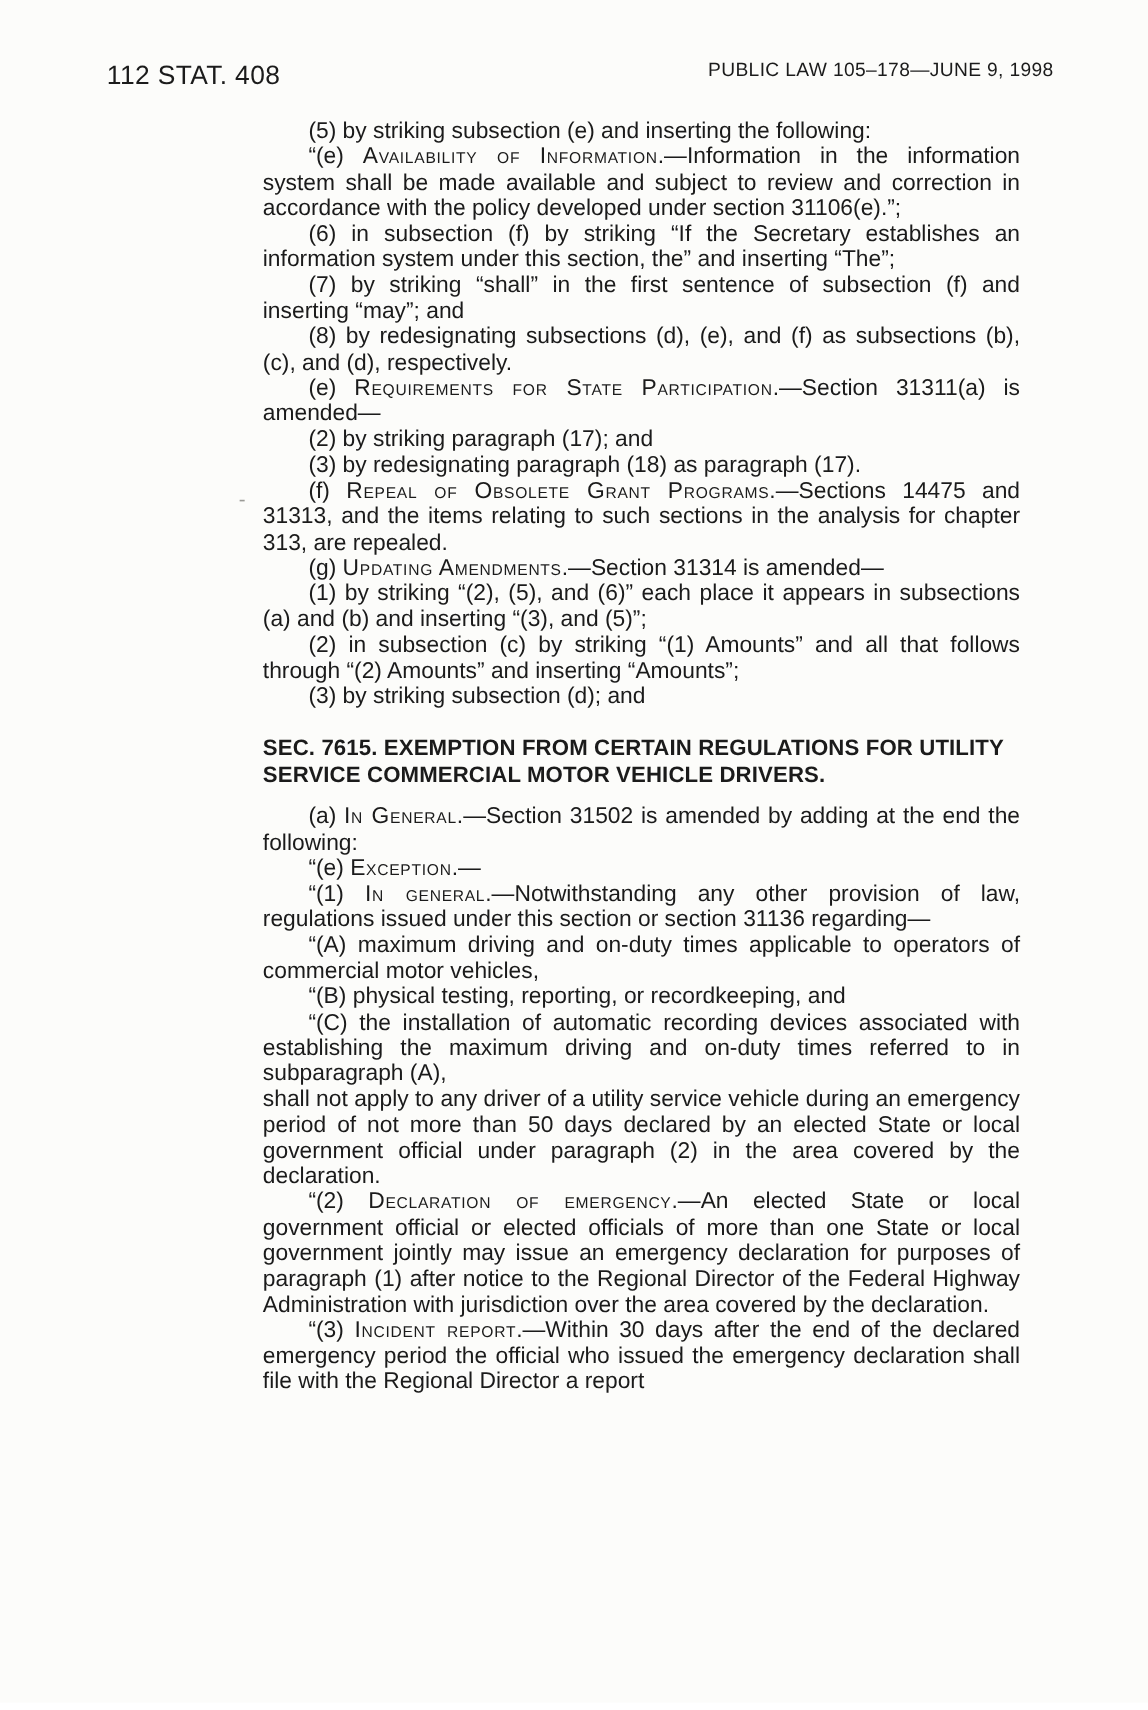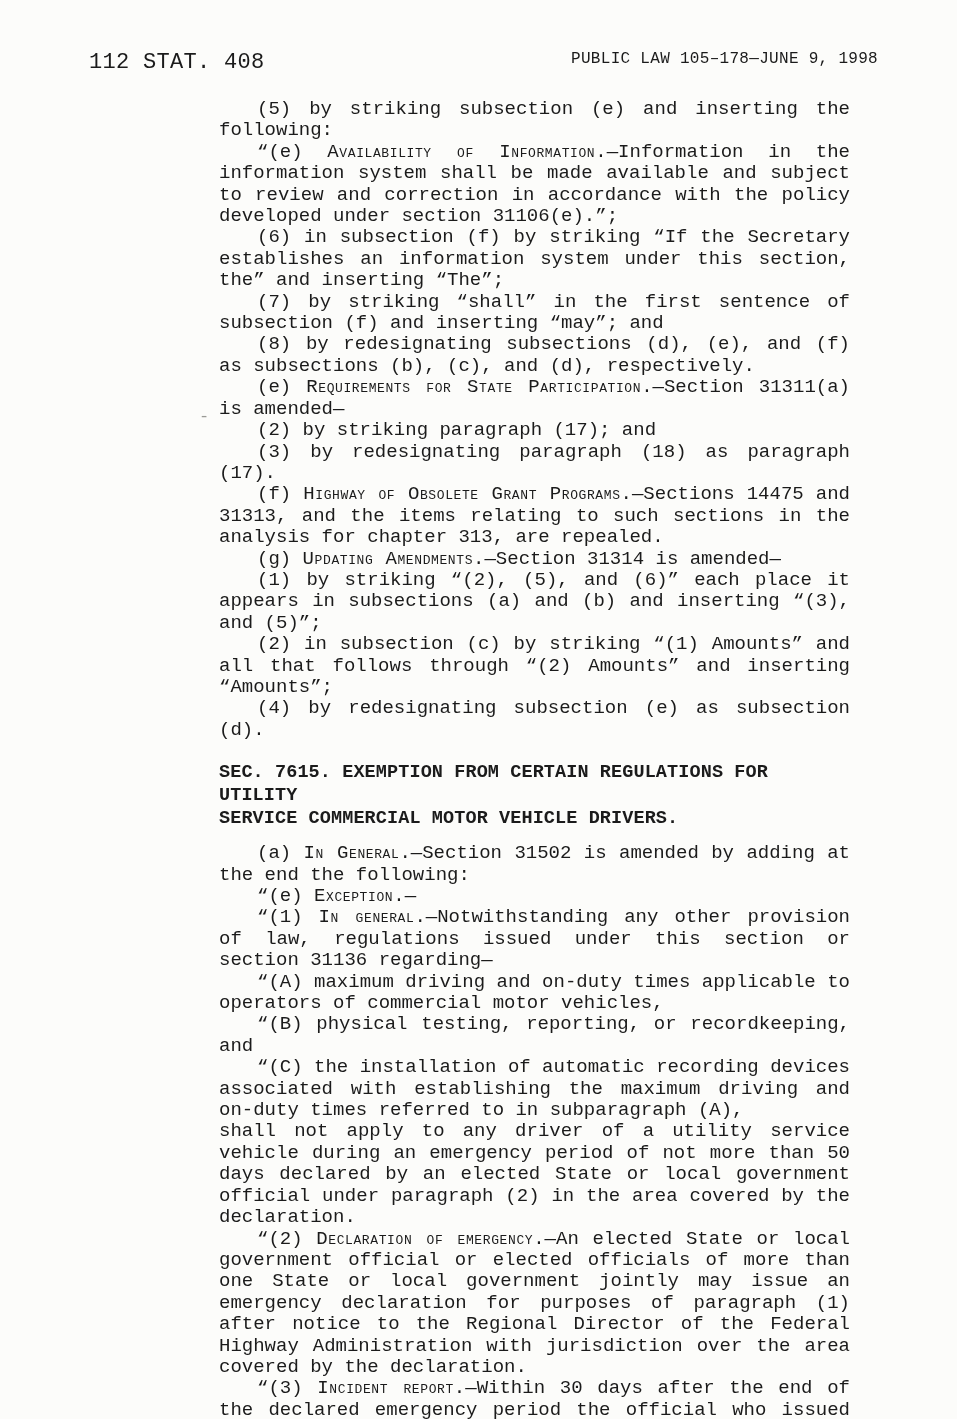--- a/index.html
+++ b/index.html
@@ -5,21 +5,21 @@
   html, body {
     margin: 0;
     padding: 0;
     background: #ffffff;
   }
   .page {
     position: relative;
     width: 957px;
     height: 1419px;
     background: #fcfcfa;
-    font-family: Liberation Mono, monospace;
+    font-family: Liberation Sans, sans-serif;
     color: #1b1b1b;
     overflow: hidden;
   }
   .runhead-stat {
     position: absolute;
     left: 89px;
     top: 50px;
     font-size: 22px;
     letter-spacing: 0.3px;
     white-space: nowrap;
@@ -83,25 +83,25 @@
   <div class="scan-artifact">-</div>
   <div class="statute-body">
       <p class="para ind1 fli"><span>(5) by striking subsection (e) and inserting the following:</span></p>
       <p class="para ind0 fli"><span>“(e) </span><span class="sc">Availability of Information</span><span>.—Information in the information system shall be made available and subject to review and correction in accordance with the policy developed under section 31106(e).”;</span></p>
       <p class="para ind1 fli"><span>(6) in subsection (f) by striking “If the Secretary establishes an information system under this section, the” and inserting “The”;</span></p>
       <p class="para ind1 fli"><span>(7) by striking “shall” in the first sentence of subsection (f) and inserting “may”; and</span></p>
       <p class="para ind1 fli"><span>(8) by redesignating subsections (d), (e), and (f) as subsections (b), (c), and (d), respectively.</span></p>
       <p class="para ind0 fli"><span>(e) </span><span class="sc">Requirements for State Participation</span><span>.—Section 31311(a) is amended—</span></p>
       <p class="para ind1 fli"><span>(2) by striking paragraph (17); and</span></p>
       <p class="para ind1 fli"><span>(3) by redesignating paragraph (18) as paragraph (17).</span></p>
-      <p class="para ind0 fli"><span>(f) </span><span class="sc">Highway of Obsolete Grant Programs</span><span>.—Sections 14475 and 31313, and the items relating to such sections in the analysis for chapter 313, are repealed.</span></p>
+      <p class="para ind0 fli"><span>(f) </span><span class="sc">Repeal of Obsolete Grant Programs</span><span>.—Sections 14475 and 31313, and the items relating to such sections in the analysis for chapter 313, are repealed.</span></p>
       <p class="para ind0 fli"><span>(g) </span><span class="sc">Updating Amendments</span><span>.—Section 31314 is amended—</span></p>
       <p class="para ind1 fli"><span>(1) by striking “(2), (5), and (6)” each place it appears in subsections (a) and (b) and inserting “(3), and (5)”;</span></p>
       <p class="para ind1 fli"><span>(2) in subsection (c) by striking “(1) Amounts” and all that follows through “(2) Amounts” and inserting “Amounts”;</span></p>
-      <p class="para ind1 fli"><span>(4) by redesignating subsection (e) as subsection (d).</span></p>
+      <p class="para ind1 fli"><span>(3) by striking subsection (d); and</span></p>
       <div class="sec-heading">
         <div>SEC. 7615. EXEMPTION FROM CERTAIN REGULATIONS FOR UTILITY</div>
         <div class="runover">SERVICE COMMERCIAL MOTOR VEHICLE DRIVERS.</div>
       </div>
       <p class="para ind0 fli"><span>(a) </span><span class="sc">In General</span><span>.—Section 31502 is amended by adding at the end the following:</span></p>
       <p class="para ind0 fli"><span>“(e) </span><span class="sc">Exception</span><span>.—</span></p>
       <p class="para ind1 fli"><span>“(1) </span><span class="sc">In general</span><span>.—Notwithstanding any other provision of law, regulations issued under this section or section 31136 regarding—</span></p>
       <p class="para ind2 fli"><span>“(A) maximum driving and on-duty times applicable to operators of commercial motor vehicles,</span></p>
       <p class="para ind2 fli"><span>“(B) physical testing, reporting, or recordkeeping, and</span></p>
       <p class="para ind2 fli"><span>“(C) the installation of automatic recording devices associated with establishing the maximum driving and on-duty times referred to in subparagraph (A),</span></p>

